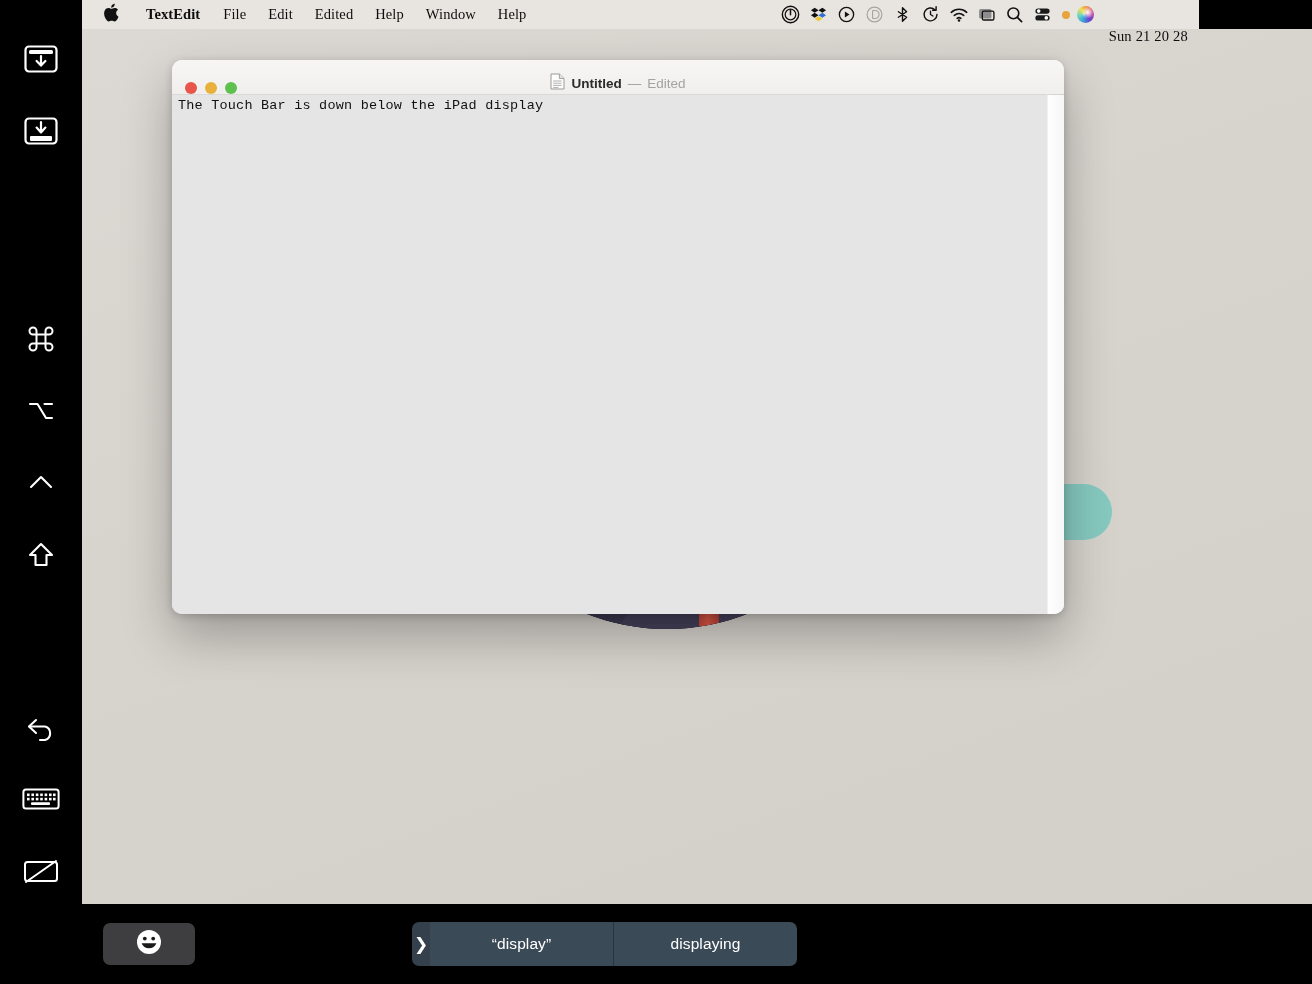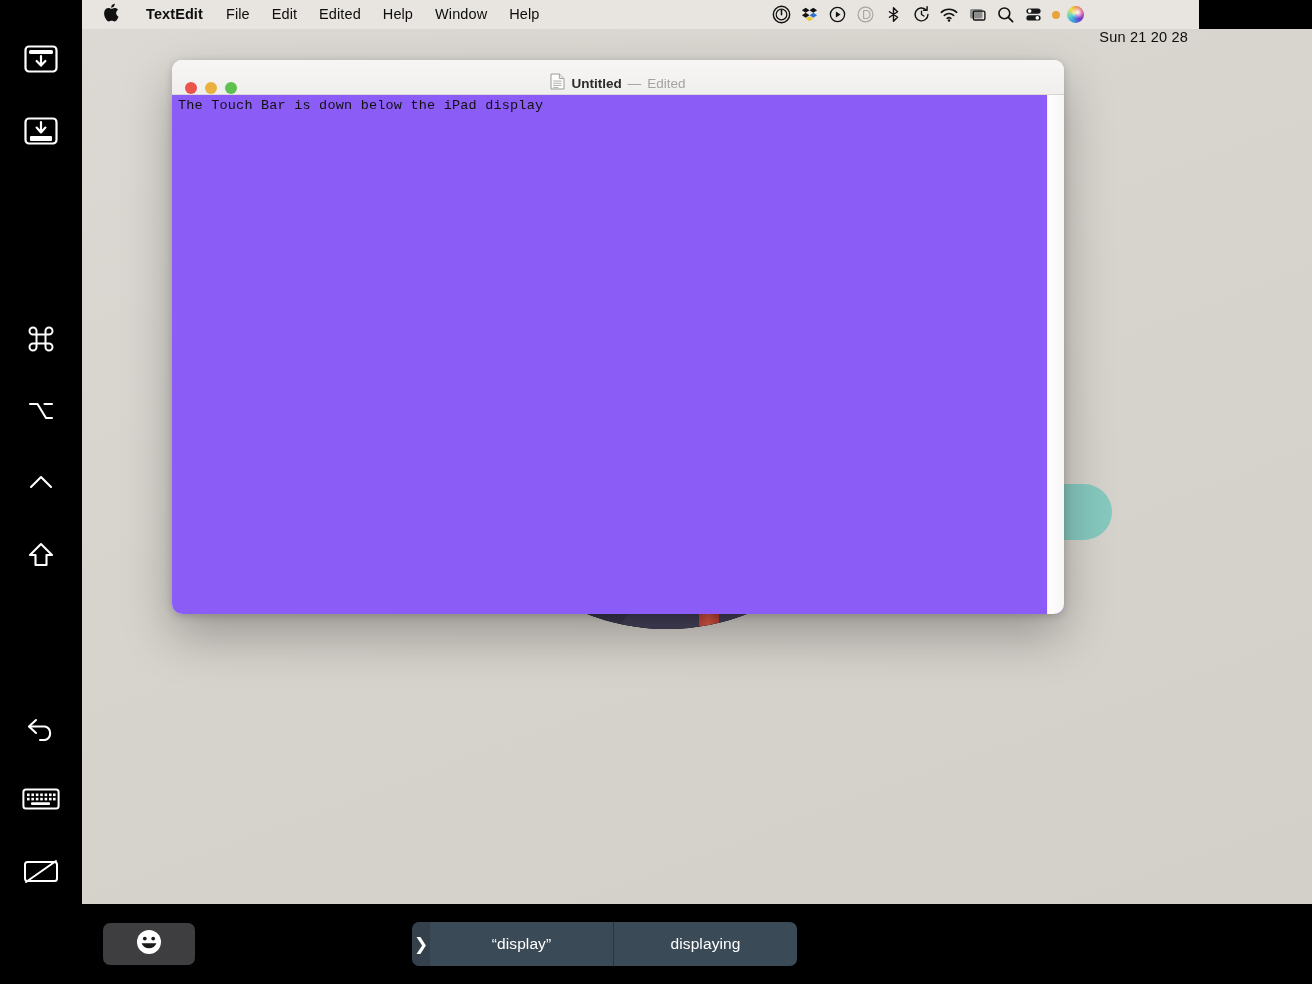--- a/index.html
+++ b/index.html
@@ -44,20 +44,21 @@
   
   .menubar {
     position: absolute;
     left: 82px; top: 0;
     width: 1117px;
     height: 29px;
     background: #e8e5e0;
     display: flex;
     align-items: flex-start;
     z-index: 30;
+    font-family: Liberation Serif, serif;
   }
   .menu-left {
     display: flex;
     align-items: center;
     height: 29px;
   }
   .apple-logo {
     padding: 0 15px 0 21px;
     display: flex;
     align-items: center;
@@ -261,21 +262,21 @@
     font-size: 13.5px;
     color: #9b9b9b;
   }
   .title-edited {
     font-size: 13.5px;
     color: #a3a3a3;
   }
   .doc-area {
     position: relative;
     height: 520px;
-    background: #8b5cf6;
+    background: #e5e5e5;
     overflow: hidden;
   }
   .doc-text {
     position: absolute;
     left: 6px; top: 3px;
     font-family: "Liberation Mono", "DejaVu Sans Mono", monospace;
     font-size: 13.5px;
     color: #111;
     white-space: pre;
     letter-spacing: 0.2px;

